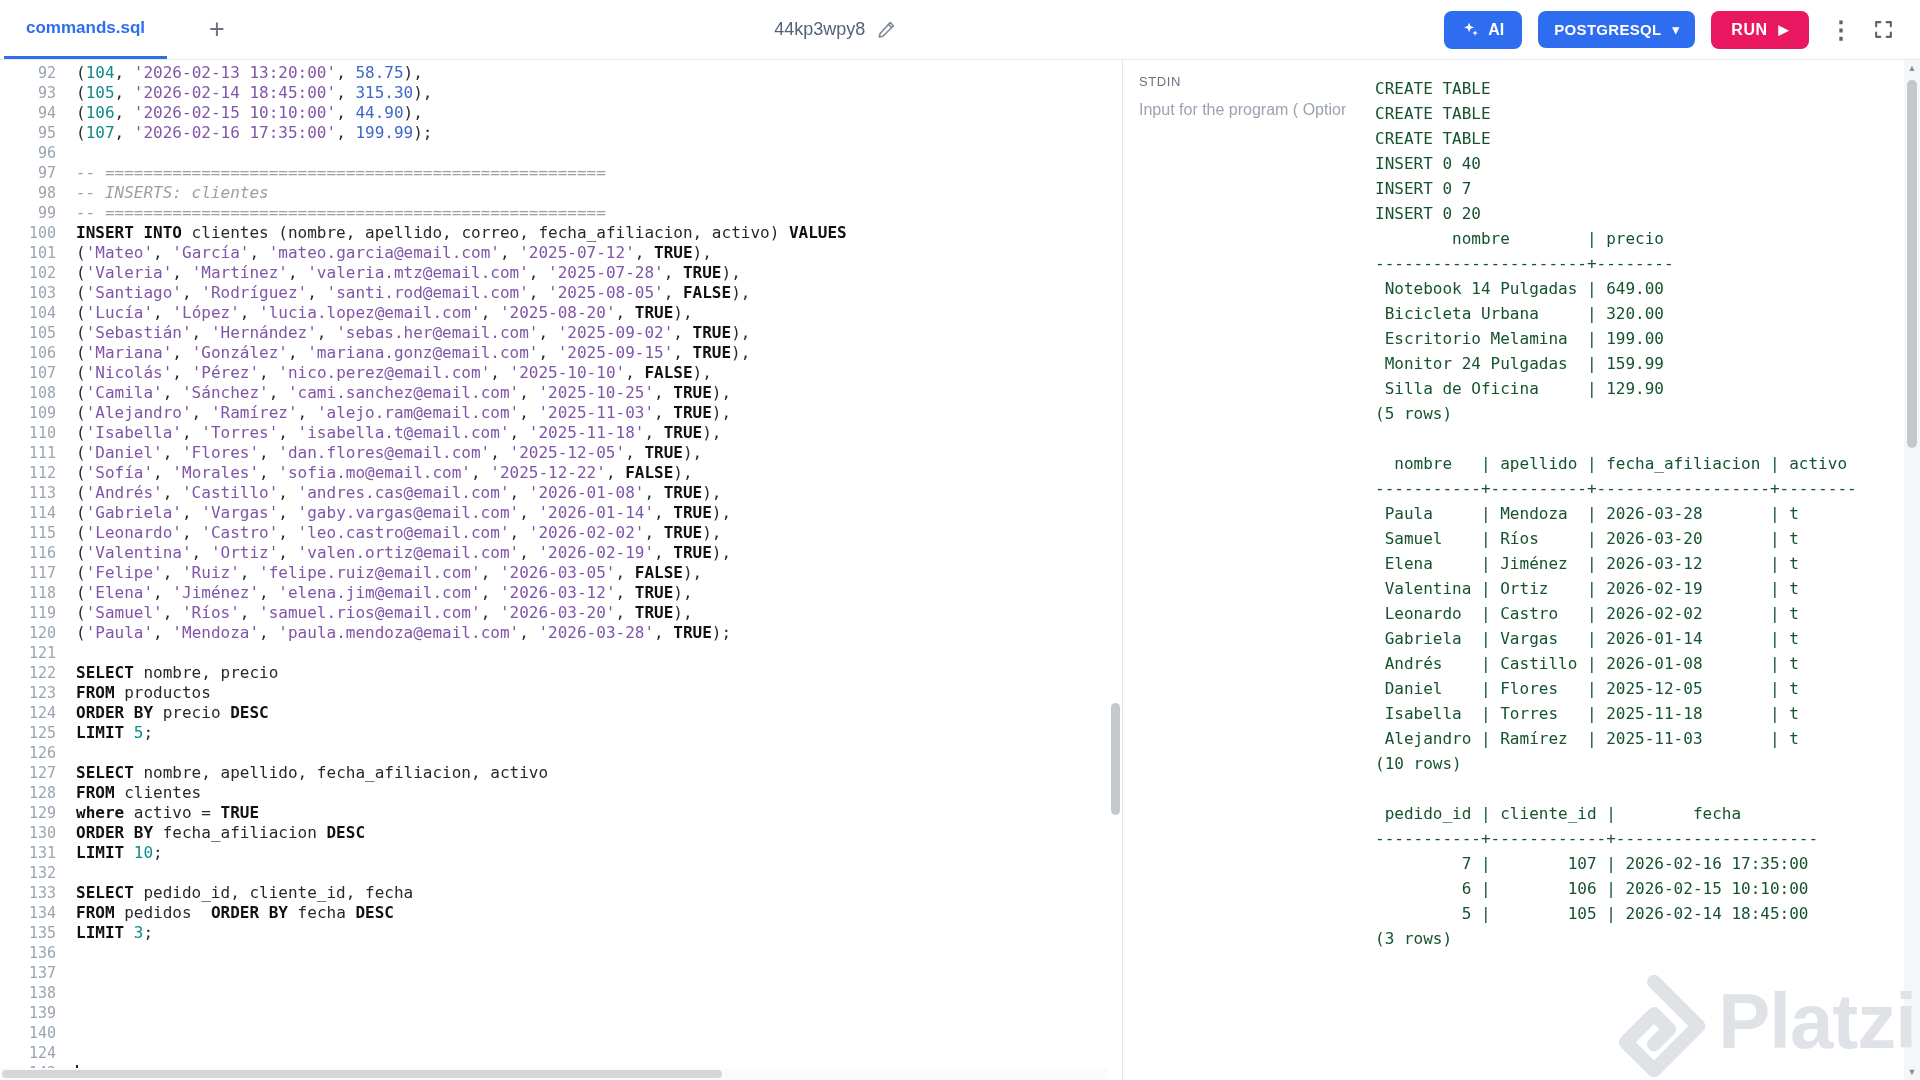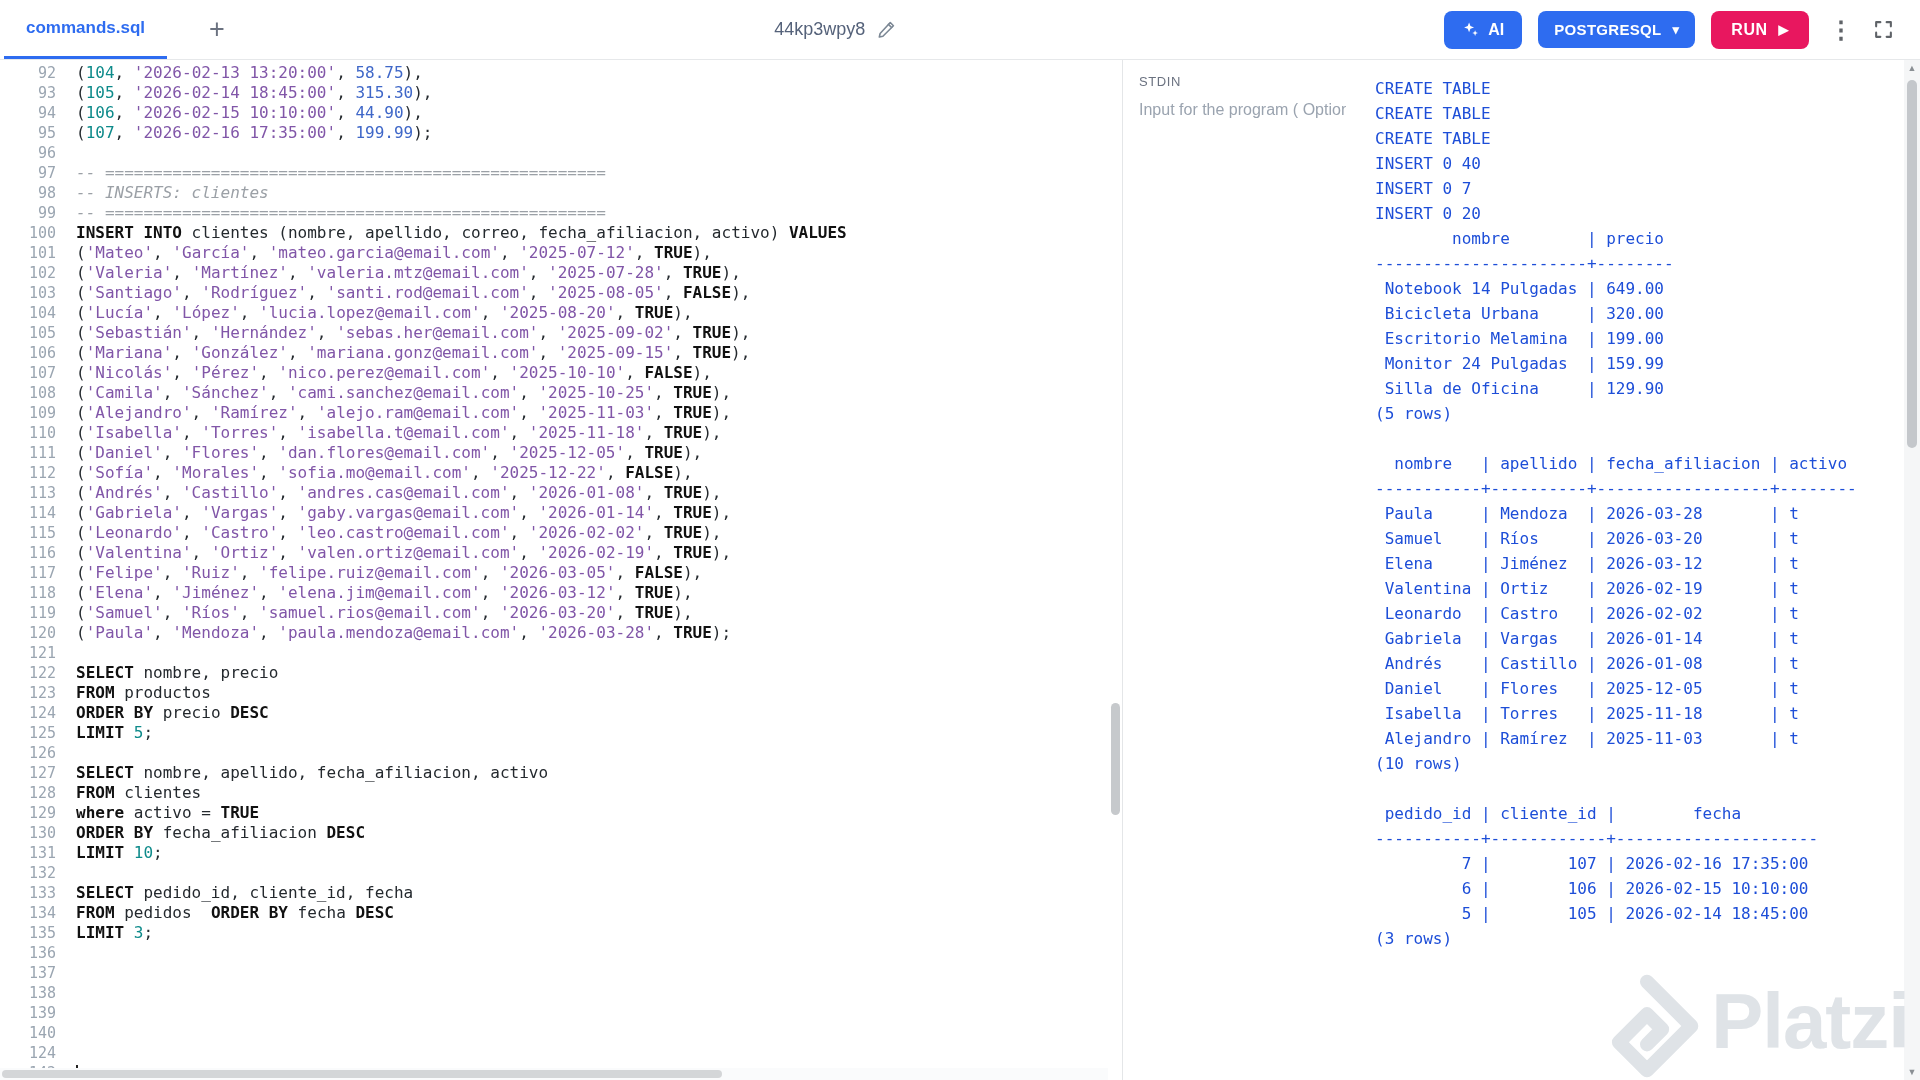--- a/index.html
+++ b/index.html
@@ -66,33 +66,33 @@
   .right-pane { flex:1; display:flex; flex-direction:row; position:relative;
                 background:#fff; }
   .stdin-section { padding:14px 16px 31px 16px; }
   .stdin-label { font-size:13px; color:#6b7280; letter-spacing:.6px; }
   .stdin-input { width:100%; border:none; outline:none; margin-top:6px; height:30px;
                  font-size:16px; color:#333; font-family:"Liberation Sans",sans-serif; }
   .stdin-input::placeholder { color:#9aa3af; }
   .divider { height:2px; background:var(--divider_teal,#2ab5c1); }
   .output-wrap { flex:1; position:relative; overflow:hidden; }
   .output { font-family:"DejaVu Sans Mono", monospace; font-size:16px;
-            line-height:25px; color:#1d4ed8; white-space:pre;
+            line-height:25px; color:#14532d; white-space:pre;
             padding:16px 20px 0 13px; }
   .out-scrollbar { position:absolute; top:0; right:0; width:16px; height:100%;
                    background:#f5f6f7; display:flex; flex-direction:column;
                    align-items:center; }
   .sb-arrow { height:16px; width:16px; display:flex; align-items:center;
               justify-content:center; font-size:9px; color:#8a8f94; cursor:pointer; }
   .sb-arrow.down { position:absolute; bottom:0; }
   .out-thumb { position:absolute; top:20px; left:3px; width:10px; height:368px;
                background:#c4c7cb; border-radius:5px; }
 
   
-  .watermark { position:absolute; right:11px; bottom:0px; display:flex;
+  .watermark { position:absolute; right:4px; bottom:0px; display:flex;
                align-items:center; gap:10px; z-index:9; pointer-events:none;
                color:#dfe3e7; }
   .wm-text { font-size:78px; font-weight:600; letter-spacing:-1px;
              color:#dfe3e7; line-height:1; padding-bottom:10px; }
 </style>
 </head>
 <body>
 
 <div class="topbar">
   <div class="tab">

